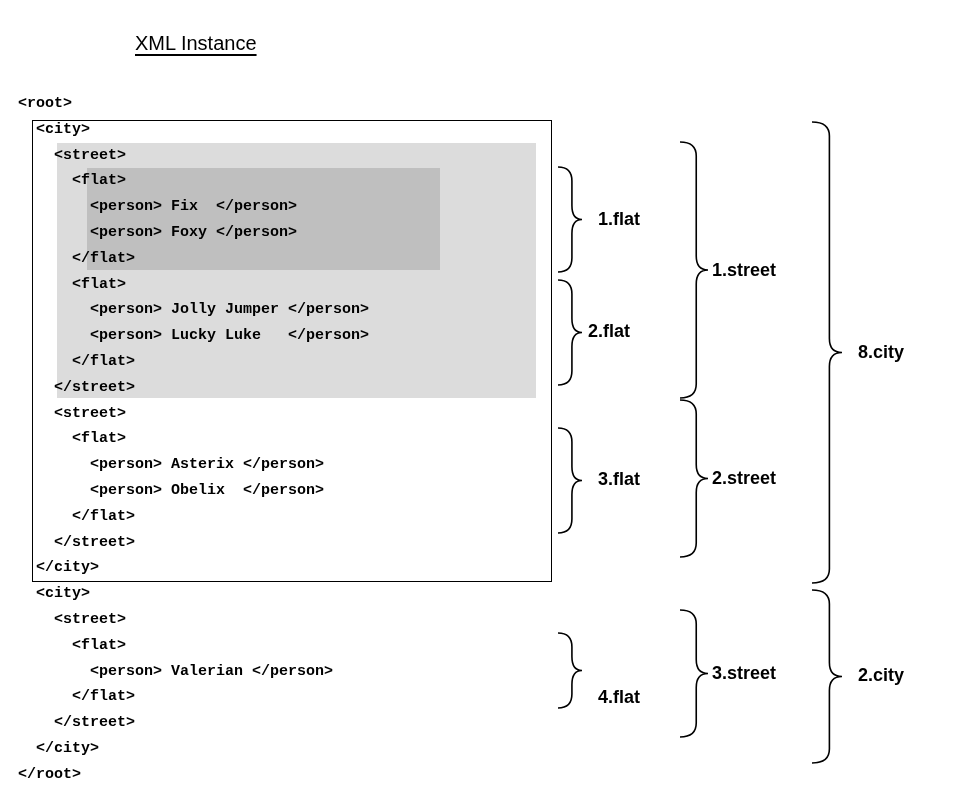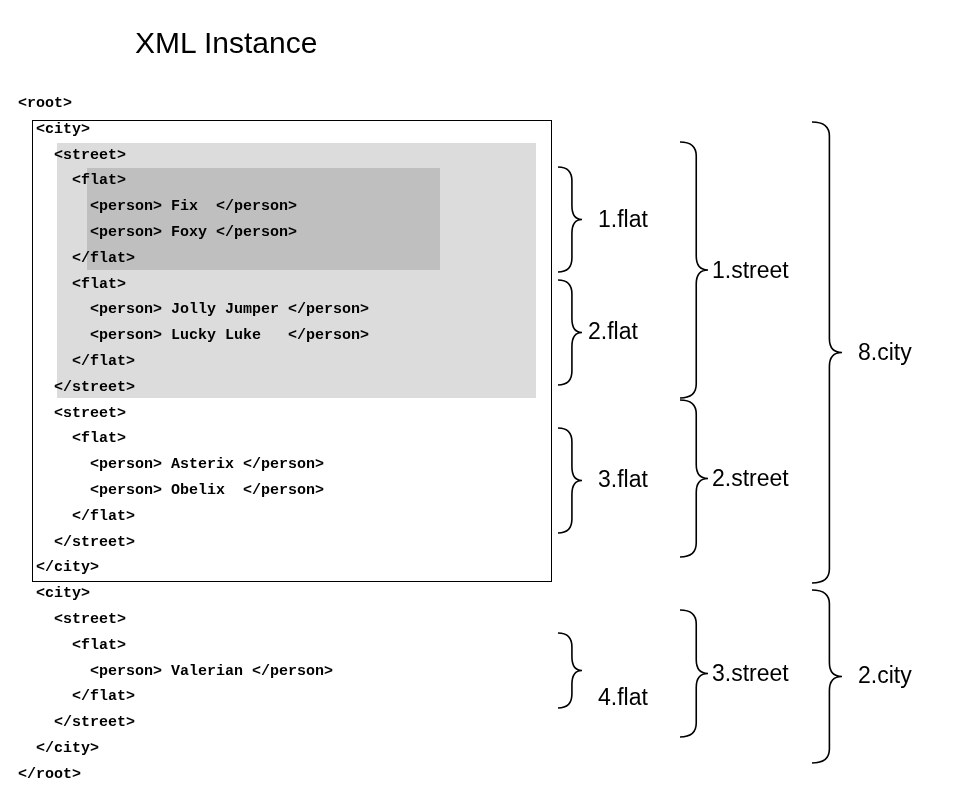--- a/index.html
+++ b/index.html
@@ -7,23 +7,24 @@
     position: relative;
     width: 960px;
     height: 800px;
     background: #ffffff;
     overflow: hidden;
     font-family: "Liberation Sans", sans-serif;
   }
   .page-title {
     position: absolute;
     font-family: "Liberation Sans", sans-serif;
-    font-size: 30px;
+    font-size: 20px;
     line-height: 34px;
     color: #000000;
+    text-decoration: underline;
     text-underline-offset: 4px;
     white-space: nowrap;
   }
   .title-left  { left: 135px; top: 26px; }
   .title-right { left: 648px; top: 28px; }
 
   .street-highlight {
     position: absolute;
     left: 57px; top: 143px;
     width: 479px; height: 255px;
@@ -60,22 +61,22 @@
     position: absolute;
     left: 0; top: 0;
     z-index: 5;
     pointer-events: none;
   }
   .labels-layer { position: absolute; left: 0; top: 0; z-index: 6; }
   .ctx-label {
     position: absolute;
     transform: translateY(-52%);
     font-family: "Liberation Sans", sans-serif;
-    font-size: 23px;
-    font-weight: normal;
+    font-size: 18px;
+    font-weight: bold;
     color: #000000;
     white-space: nowrap;
   }
 </style>
 </head>
 <body>
 
 <div class="canvas">
 
   <div class="page-title title-left">XML Instance</div>

